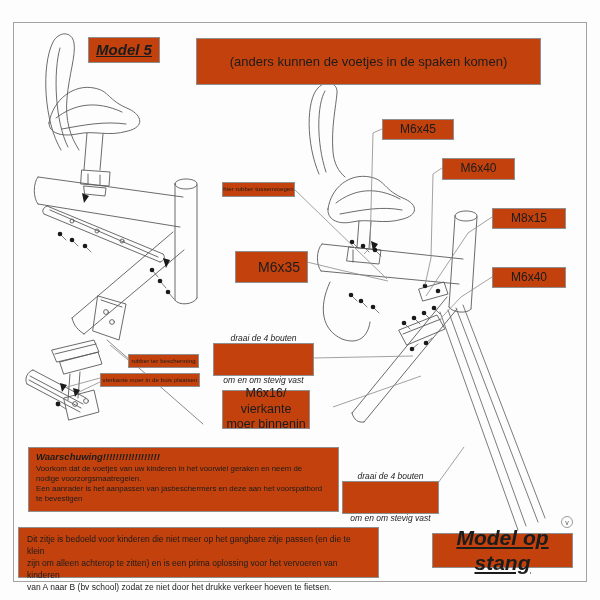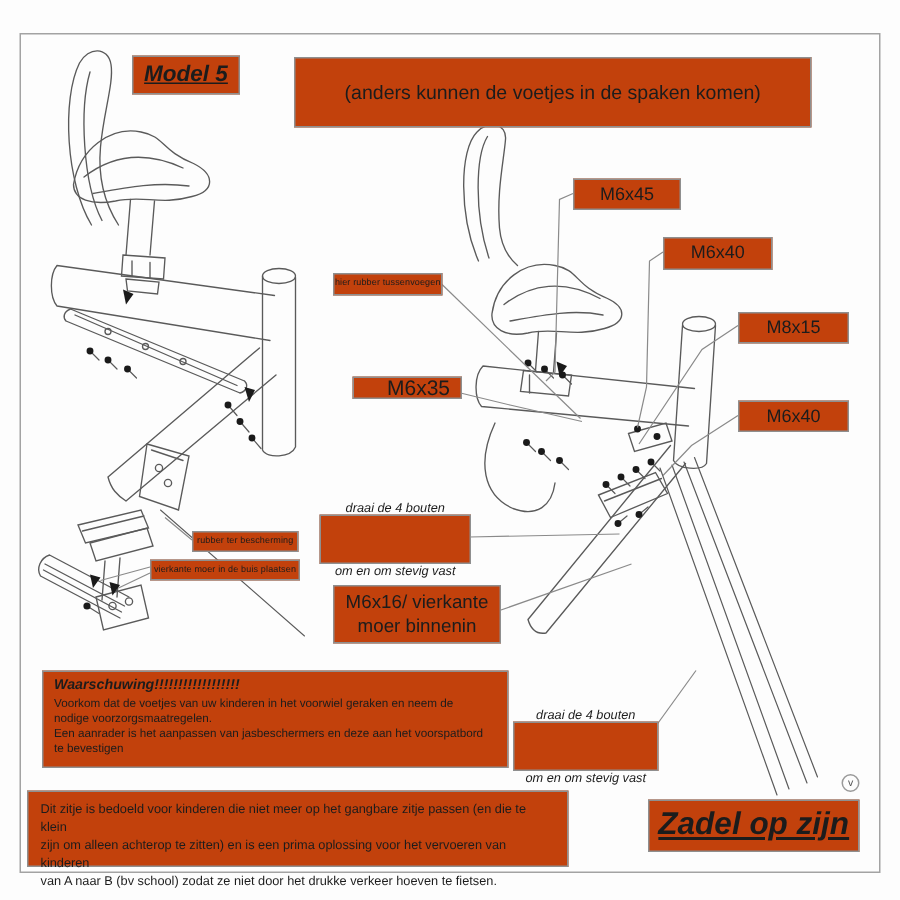--- a/index.html
+++ b/index.html
@@ -20,33 +20,33 @@
 
   .notice-box { left:196px; top:38px; width:345px; height:47px; }
   .notice-l1  { font-size:13px; font-weight:bold; font-style:italic; text-decoration:underline; }
   .notice-l2  { font-size:13px; margin-top:1px; }
 
   .part { font-size:12px; }
   .lbl-m6x45  { left:382px; top:119px; width:72px; height:21px; }
   .lbl-m6x40a { left:442px; top:158px; width:73px; height:22px; }
   .lbl-m8x15  { left:492px; top:208px; width:74px; height:21px;text-align:right; }
   .lbl-m6x40b { left:492px; top:267px; width:74px; height:21px; }
-  .lbl-m6x35  { left:235px; top:251px; width:73px; height:15px;padding-left:15px; }
+  .lbl-m6x35  { left:235px; top:251px; width:73px; height:32px;padding-left:15px; }
   .lbl-m6x35 span { font-size:14px; }
 
   .tiny { font-size:6px; letter-spacing:0.1px; }
   .lbl-rubber-insert  { left:222px; top:182px; width:73px;  height:15px; }
   .lbl-rubber-protect { left:128px; top:354px; width:71px;  height:14px; }
   .lbl-square-nut     { left:100px; top:373px; width:100px; height:14px; }
 
   .ital2 { font-size:8.5px; font-style:italic;gap:32px; }
   .lbl-tighten1 { left:213px; top:343px; width:101px; height:33px; }
   .lbl-tighten2 { left:342px; top:481px; width:97px;  height:33px; }
 
-  .lbl-m6x16 { left:222px; top:390px; width:112px; height:39px; }
+  .lbl-m6x16 { left:222px; top:390px; width:88px; height:39px; }
   .lbl-m6x16 div { font-size:12.5px; line-height:1.25; }
 
   .warning-box { left:28px; top:447px; width:311px; height:65px;
                  align-items:flex-start; justify-content:flex-start;
                  padding:4px 7px; text-align:left; }
   .warning-title { font-size:9.5px; font-weight:bold; font-style:italic; margin-bottom:1px; }
   .warning-line  { font-size:7.8px; line-height:1.3; }
 
   .footer-box { left:18px; top:527px; width:361px; height:51px;
                 align-items:flex-start; justify-content:flex-start;
@@ -256,19 +256,19 @@
 
   <div class="box col warning-box">
     <div class="warning-title">Waarschuwing!!!!!!!!!!!!!!!!!!</div>
     <div class="warning-line">Voorkom dat de voetjes van uw kinderen in het voorwiel geraken en neem de</div>
     <div class="warning-line">nodige voorzorgsmaatregelen.</div>
     <div class="warning-line">Een aanrader is het aanpassen van jasbeschermers en deze aan het voorspatbord</div>
     <div class="warning-line">te bevestigen</div>
   </div>
 
   <div class="box product-box">
-    <span>Zadel op zijn</span>
+    <span>Model op stang</span>
   </div>
 
   <div class="rev-mark">
     <span>v</span>
   </div>
 </div>
 
 </body></html>

